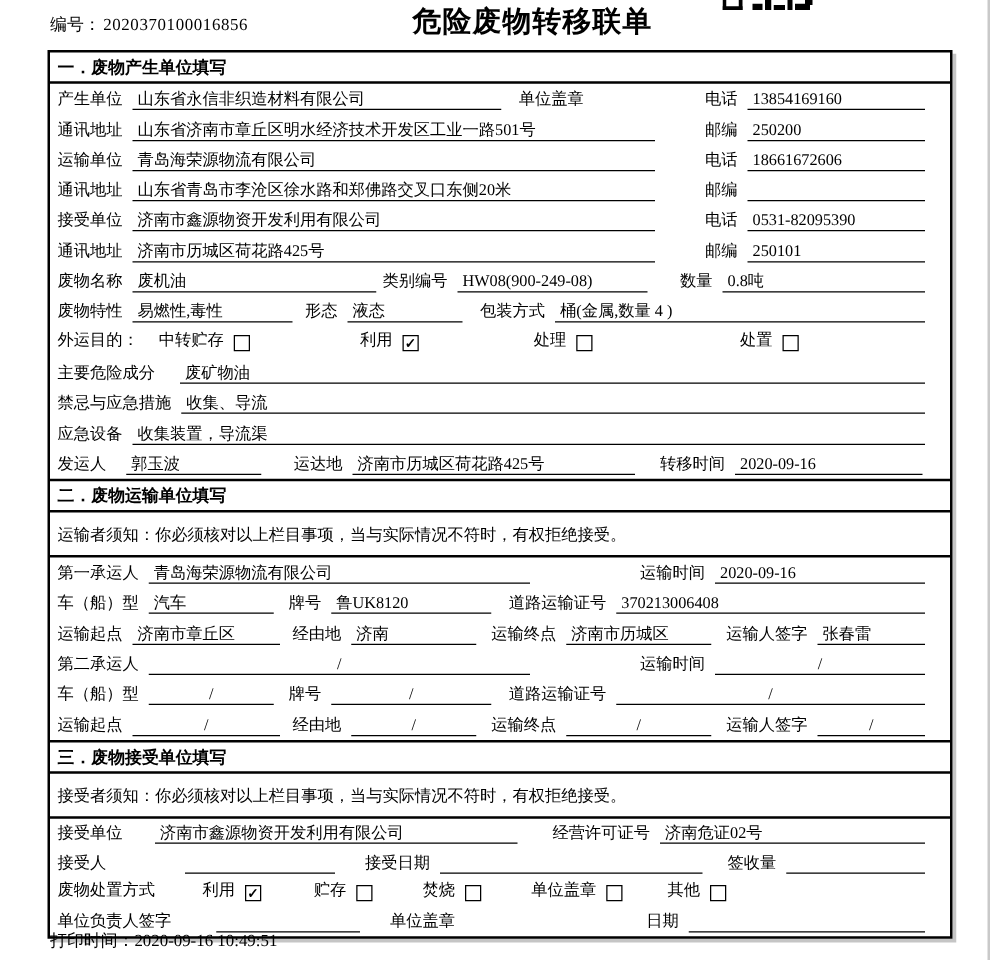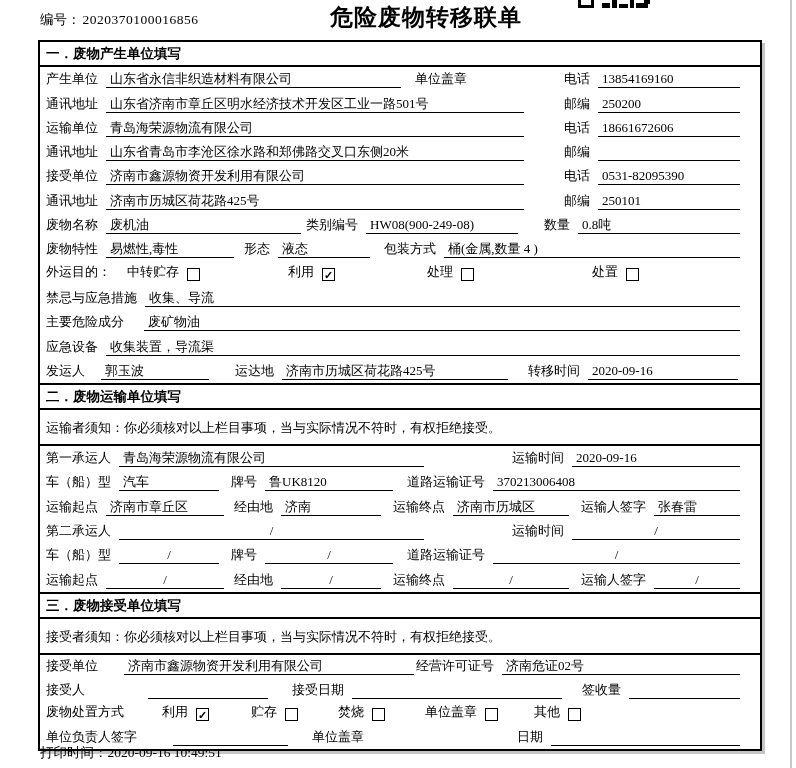--- a/index.html
+++ b/index.html
@@ -142,27 +142,27 @@
         <span>处理</span>
         <span class="cb-box"></span>
       </span>
       <span class="cb" style="margin-left:118px">
         <span>处置</span>
         <span class="cb-box"></span>
       </span>
     </div>
 
     <div class="row">
+      <span class="lbl">主要危险成分</span>
+      <span class="val vflex" style="margin-left:12px">废矿物油</span>
+    </div>
+
+    <div class="row">
       <span class="lbl">禁忌与应急措施</span>
       <span class="val vflex">收集、导流</span>
-    </div>
-
-    <div class="row">
-      <span class="lbl">主要危险成分</span>
-      <span class="val vflex" style="margin-left:12px">废矿物油</span>
     </div>
 
     <div class="row">
       <span class="lbl">应急设备</span>
       <span class="val vflex">收集装置，导流渠</span>
     </div>
 
     <div class="row">
       <span class="lbl">发运人</span>
       <span class="val" style="width:108px;margin-left:8px">郭玉波</span>
@@ -230,21 +230,21 @@
       <span class="lbl" style="margin-left:12px">运输人签字</span>
       <span class="val ctr vflex">/</span>
     </div>
 
     <div class="sec-h mid">三．废物接受单位填写</div>
     <div class="notice">接受者须知：你必须核对以上栏目事项，当与实际情况不符时，有权拒绝接受。</div>
 
     <div class="row row3">
       <span class="lbl">接受单位</span>
       <span class="val" style="width:290px;margin-left:18px">济南市鑫源物资开发利用有限公司</span>
-      <span class="lbl" style="margin-left:2px">经营许可证号</span>
+      <span class="lbl" style="margin-left:28px">经营许可证号</span>
       <span class="val vflex">济南危证02号</span>
     </div>
 
     <div class="row row3">
       <span class="lbl">接受人</span>
       <span class="val" style="width:120px;margin-left:55px"></span>
       <span class="lbl" style="margin-left:24px">接受日期</span>
       <span class="val" style="width:210px"></span>
       <span class="lbl" style="margin-left:20px">签收量</span>
       <span class="val vflex"></span>

